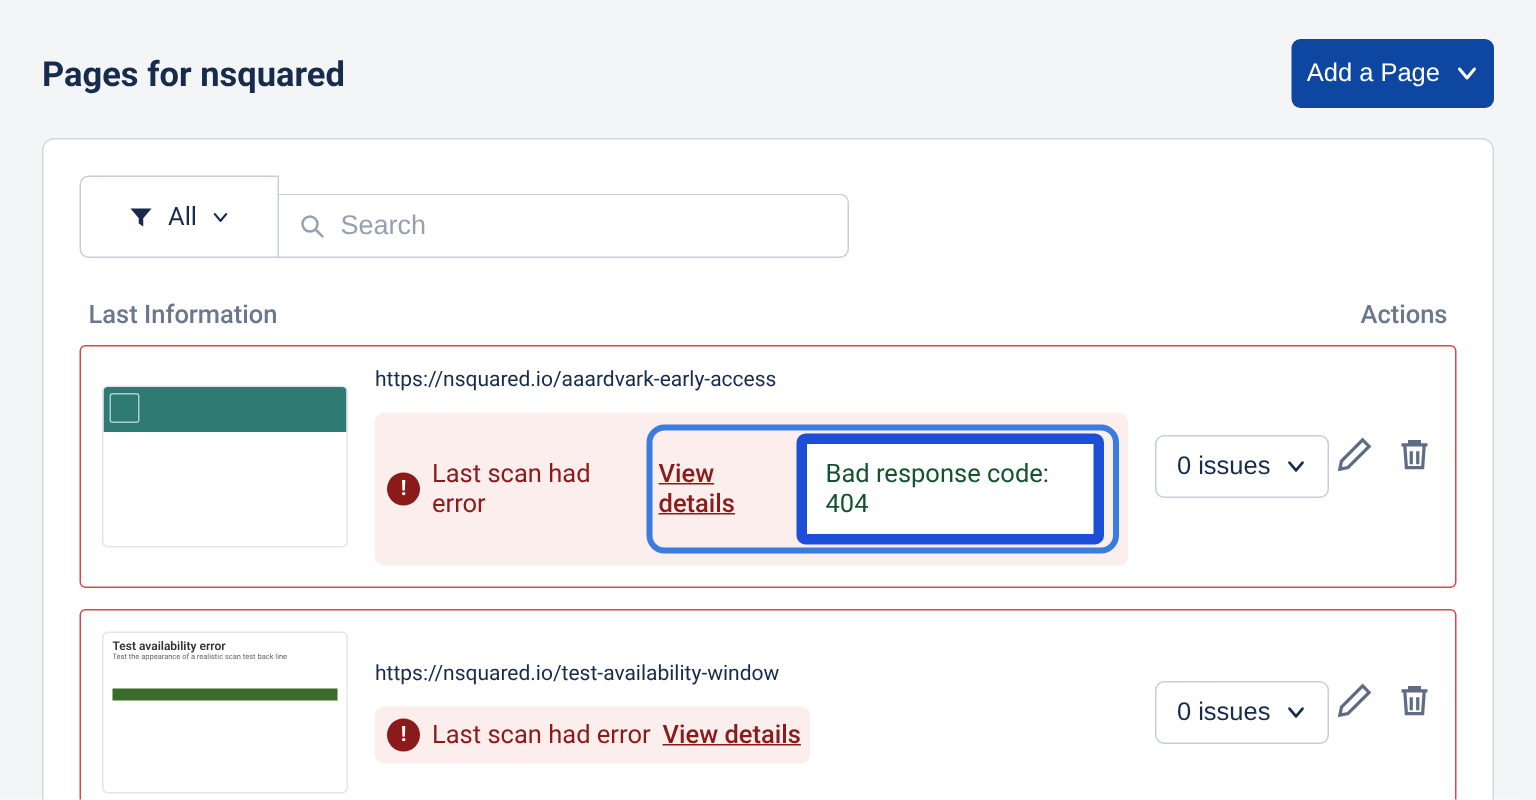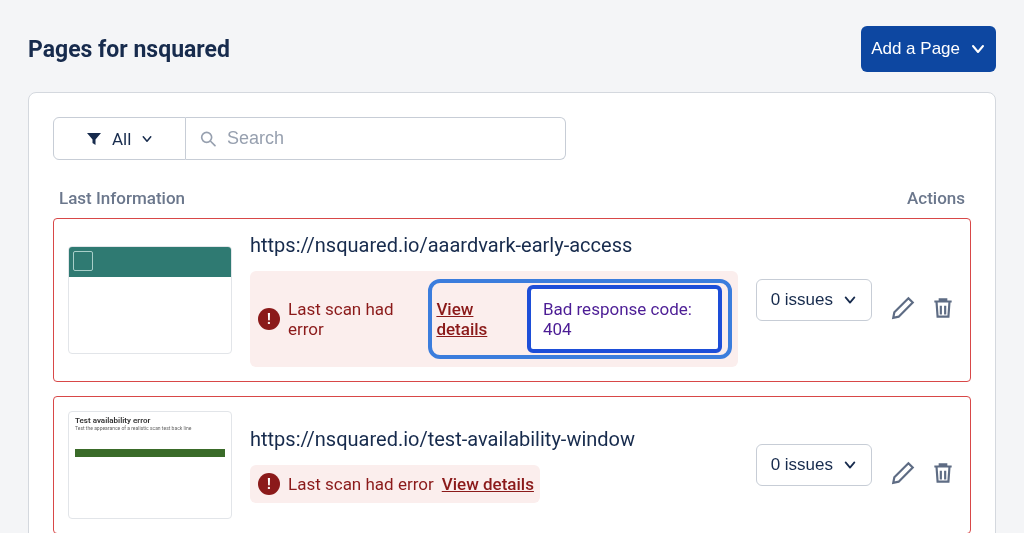--- a/index.html
+++ b/index.html
@@ -62,20 +62,21 @@
   .search-wrap {
     border: 1px solid #c7cdd6;
     border-left: none;
     border-radius: 0 6px 6px 0;
     padding: 10px 14px;
     display: flex;
     align-items: center;
     gap: 10px;
     width: 380px;
     background: #fff;
+    margin-top: 12px;
   }
   .search-wrap input {
     border: none;
     outline: none;
     font-size: 18px;
     width: 100%;
     color: #172b4d;
   }
   .search-wrap input::placeholder { color: #97a0af; }
   .table-header {
@@ -112,21 +113,21 @@
     flex-direction:column;
   }
   .thumb .t-top { background:#2f7a72; height:30px; position:relative; }
   .thumb .t-top::before { content:""; position:absolute; left:4px; top:4px; width:18px; height:18px; border:1px solid #a8cfc9; border-radius:2px;}
   .thumb .t-body { padding:6px 8px; font-size:6px; color:#444; line-height:1.4; }
   .thumb .t-body b { font-size:8px; display:block; margin-bottom:2px; }
   .thumb2 .t-top2 { background:#3a6b29; height:8px; margin:18px 6px 0 6px;}
   .thumb2 .t-title2 { font-size:8px; font-weight:600; padding:4px 6px 0 6px; color:#333;}
   .row-main { flex: 1; min-width:0; }
   .row-url {
-    font-size: 20px;
+    font-size: 14px;
     color: #172b4d;
     margin-bottom: 14px;
     white-space: nowrap;
     overflow: hidden;
     text-overflow: ellipsis;
   }
   .error-badge {
     display: inline-flex;
     align-items: center;
     gap: 8px;
@@ -148,31 +149,31 @@
   }
   .highlight-group {
     display:inline-flex;
     align-items:center;
     border: 4px solid #3b7ddd;
     border-radius: 12px;
     padding: 2px 6px 2px 4px;
     gap: 8px;
   }
   .tooltip {
-    border:4px solid #1d4ed8;
+    border:7px solid #1d4ed8;
     border-radius:6px;
     padding:10px 12px;
     font-size:17px;
-    color:#4c1d95;
+    color:#14532d;
     background:#fff;
   }
   .row-right {
     display:flex;
-    align-items:flex-end;
-    gap: 18px;
+    align-items:flex-start;
+    gap: 4px;
     flex-shrink:0;
   }
   .issues-btn {
     border:1px solid #c7cdd6;
     border-radius:6px;
     background:#fff;
     padding:10px 14px;
     font-size:17px;
     display:flex;
     align-items:center;

